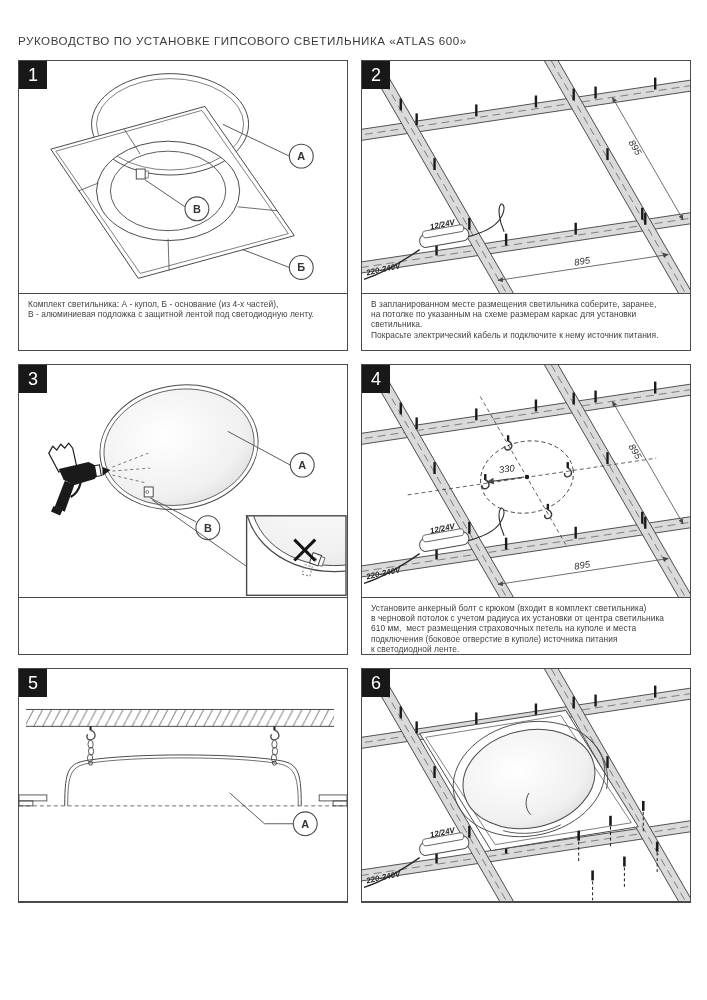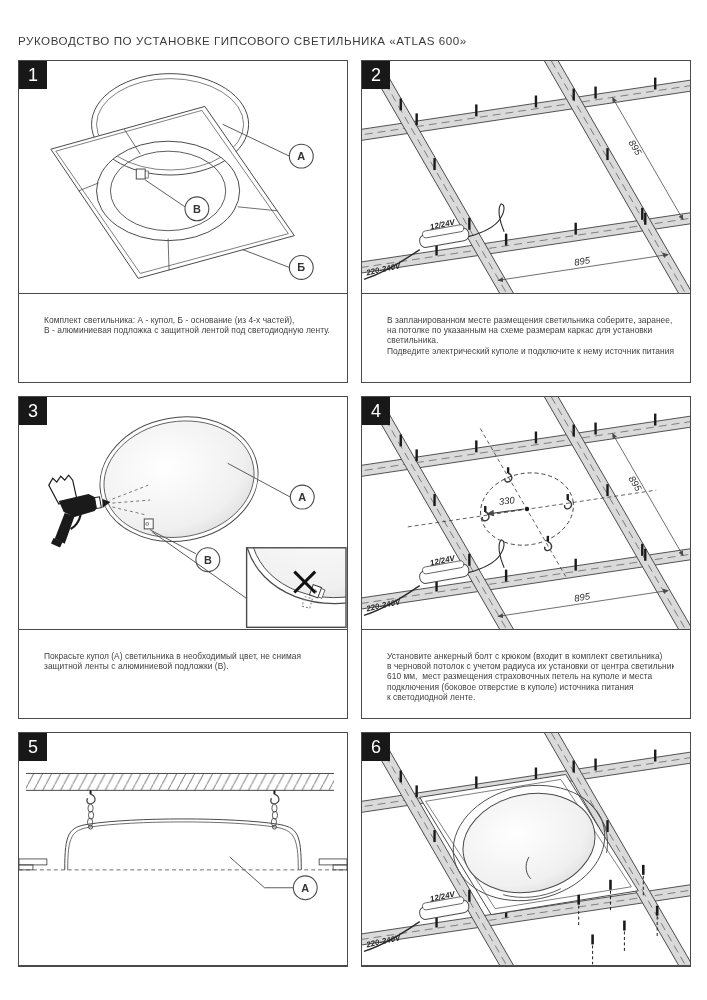--- a/index.html
+++ b/index.html
@@ -5,21 +5,21 @@
   html,body{margin:0;padding:0;background:#fff}
   body{width:707px;height:1000px;font-family:"Liberation Sans",sans-serif;overflow:hidden}
   .page{padding:34px 4px 0 18px}
   .title{font-size:11.6px;font-weight:500;letter-spacing:.55px;color:#3a3a3a;margin:0 0 13px 0}
   .grid{display:grid;grid-template-columns:330px 330px;gap:13px}
   .step{border:1px solid #4a4a4a;box-sizing:border-box;background:#fff}
   .fig{position:relative;height:232px;border-bottom:1px solid #4a4a4a;overflow:hidden}
   .fig svg{display:block;width:328px;height:232px}
   .badge{position:absolute;top:0;left:0;width:28px;height:28px;background:#181818;color:#fff;
          font-size:18px;font-weight:400;display:flex;align-items:center;justify-content:center}
-  .cap{margin:16px;padding:5px 7px 5px 9px;height:46px;font-size:8.4px;line-height:10.2px;color:#3f3f3f;
+  .cap{margin:0;padding:5px 7px 5px 9px;height:46px;font-size:8.4px;line-height:10.2px;color:#3f3f3f;
        white-space:pre;overflow:hidden;letter-spacing:.05px}
   svg text{font-family:"Liberation Sans",sans-serif;fill:#2a2a2a}
   svg .dim{font-size:9.5px;font-style:italic}
   svg .lbl{font-size:8px;font-style:italic;font-weight:bold}
   svg .cletter{font-size:11px;font-weight:bold;text-anchor:middle;fill:#333}
 </style>
 </head>
 <body>
 
 <div class="page">
@@ -131,21 +131,21 @@
             <path d="M107,176 C122,172 134,166 139,158 C144,150 144,144 140,143 C136,147 138,160 143,171" fill="none" stroke="#2a2a2a" stroke-width="1.1"></path>
             <text class="lbl" transform="translate(69,169) rotate(-12)">12/24V</text>
             <text class="lbl" transform="translate(5,215) rotate(-12)">220-240V</text>
           </g>
         </svg>
         <div class="badge">2</div>
       </div>
       <p class="cap">В запланированном месте размещения светильника соберите, заранее,
 на потолке по указанным на схеме размерам каркас для установки
 светильника.
-Подведите электрический куполе и подключите к нему источник питания.</p>
+Покрасьте электрический кабель и подключите к нему источник питания.</p>
     </section>
 
     <section class="step">
       <div class="fig">
         <svg viewBox="0 0 330 232">
           <defs>
             <radialGradient id="gd3" cx="42%" cy="38%" r="75%">
               <stop offset="0%" stop-color="#ffffff"></stop>
               <stop offset="70%" stop-color="#f0f0f0"></stop>
               <stop offset="100%" stop-color="#d8d8d8"></stop>
@@ -203,22 +203,20 @@
                 <line x1="298" y1="175" x2="277" y2="196"></line>
               </g>
             </g>
             <rect x="229" y="151" width="100" height="80" fill="none" stroke="#4a4a4a" stroke-width="1.4"></rect>
           </g>
           <text class="cletter" x="285" y="104">А</text>
           <text class="cletter" x="190" y="167">В</text>
         </svg>
         <div class="badge">3</div>
       </div>
-      <p class="cap">Покрасьте купол (А) светильника в необходимый цвет, не снимая
-защитной ленты с алюминиевой подложки (В).</p>
     </section>
 
     <section class="step">
       <div class="fig">
         <svg viewBox="0 0 330 232">
           <defs>
             <marker id="a4" viewBox="0 0 8 8" refX="7" refY="4" markerWidth="7" markerHeight="7" orient="auto-start-reverse">
               <path d="M0,0.5L8,4L0,7.5Z" fill="#4a4a4a"></path>
             </marker>
           </defs>

